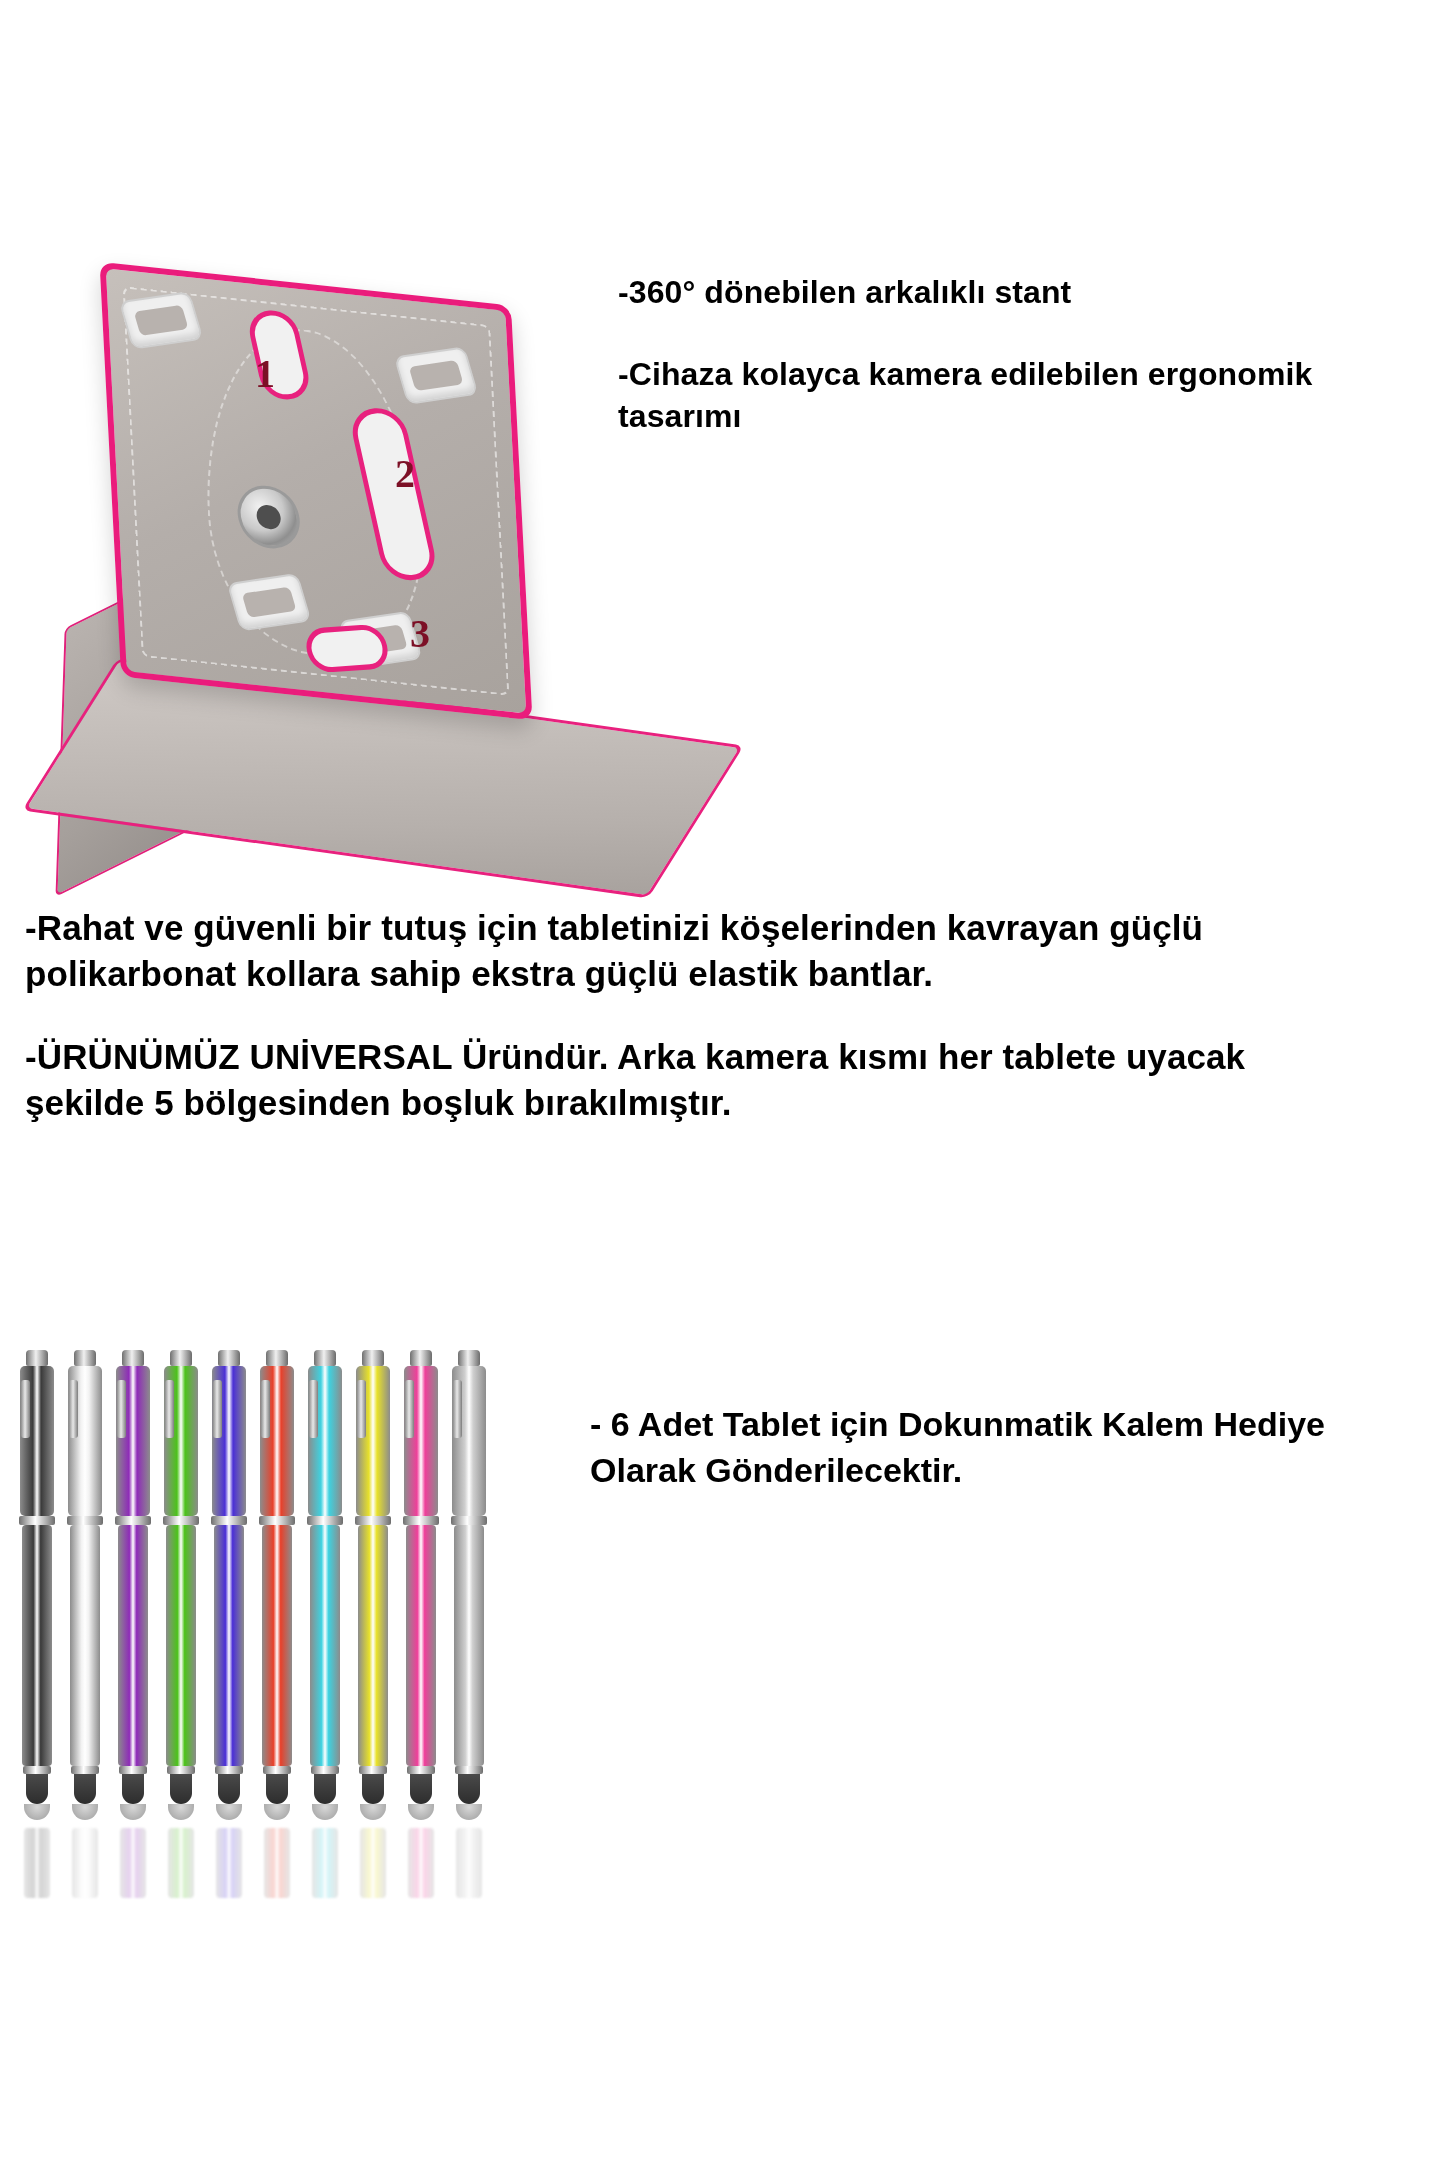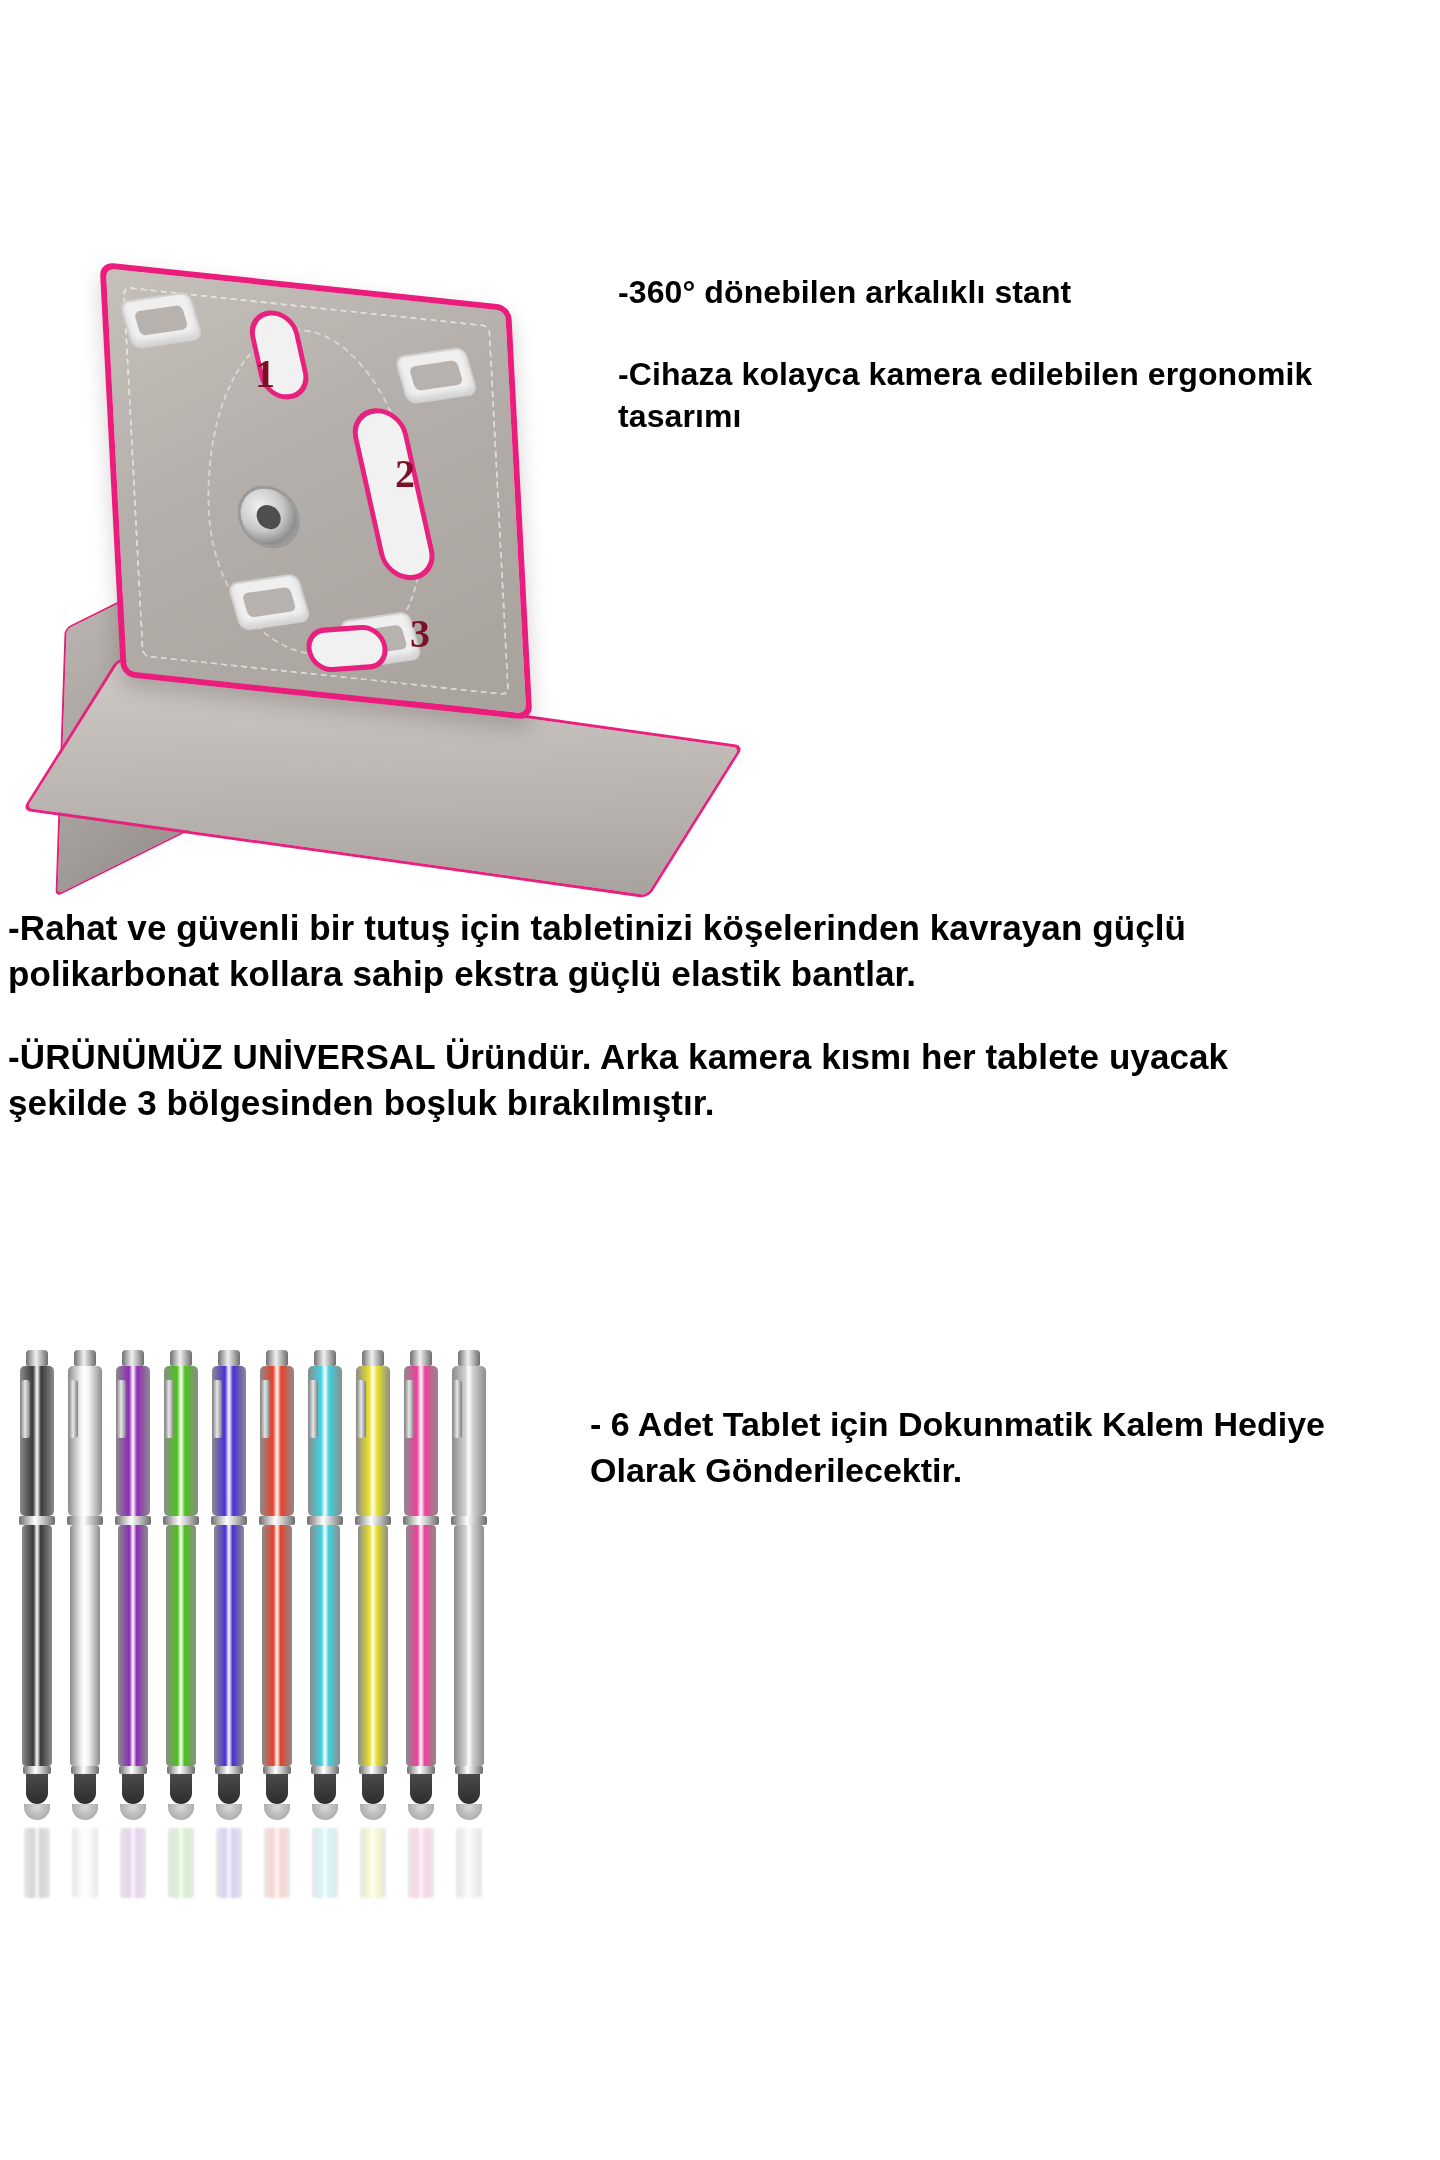--- a/index.html
+++ b/index.html
@@ -183,21 +183,21 @@
   }
 
   
   .paragraphs {
     position: absolute;
     left: 8px;
     top: 905px;
     width: 1330px;
   }
   .paragraphs p {
-    margin: 0 0 38px 0;
+    margin: 0 0 38px 17px;
     font-size: 35px;
     line-height: 1.3;
     font-weight: 700;
     letter-spacing: .1px;
   }
 
   
   .section-three {
     position: absolute;
     top: 1330px;
@@ -331,21 +331,21 @@
     </div>
 
     <ul class="feature-list">
       <li>-360° dönebilen arkalıklı stant</li>
       <li>-Cihaza kolayca kamera edilebilen ergonomik tasarımı</li>
     </ul>
   </div>
 
   <div class="paragraphs">
     <p>-Rahat ve güvenli bir tutuş için tabletinizi köşelerinden kavrayan güçlü polikarbonat kollara sahip ekstra güçlü elastik bantlar.</p>
-    <p>-ÜRÜNÜMÜZ UNİVERSAL Üründür. Arka kamera kısmı her tablete uyacak şekilde 3 bölgesinden boşluk bırakılmıştır.</p>
+    <p>-ÜRÜNÜMÜZ UNİVERSAL Üründür. Arka kamera kısmı her tablete uyacak şekilde 5 bölgesinden boşluk bırakılmıştır.</p>
   </div>
 
   <div class="section-three">
 
     <div class="pens">
       <div class="pen">
         <div class="cap-top"></div>
         <div class="clip"></div>
         <div class="cap" style="background: linear-gradient(90deg, rgba(0, 0, 0, 0.45) 0%, rgb(58, 58, 58) 38%, rgb(255, 255, 255) 50%, rgb(58, 58, 58) 62%, rgba(0, 0, 0, 0.45) 100%);"></div>
         <div class="ring"></div>

